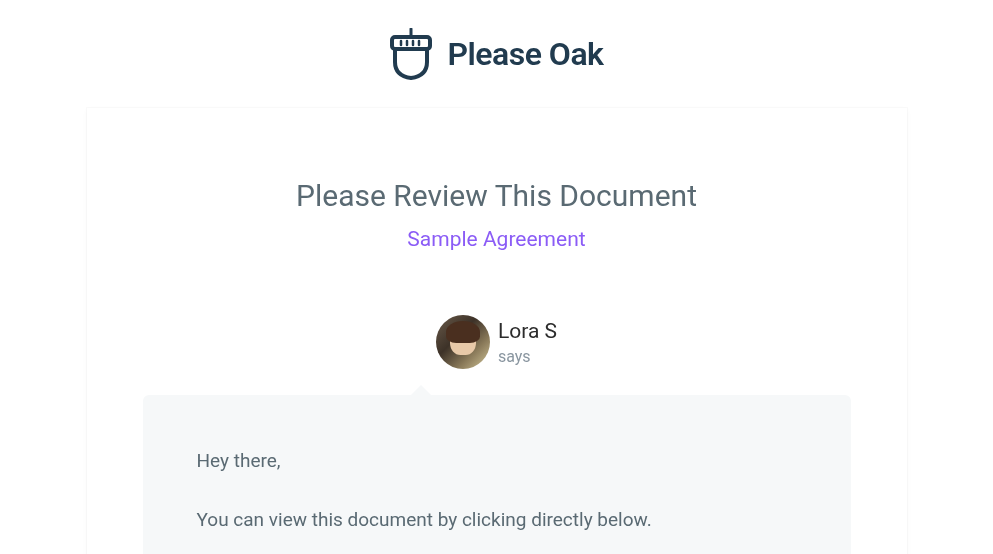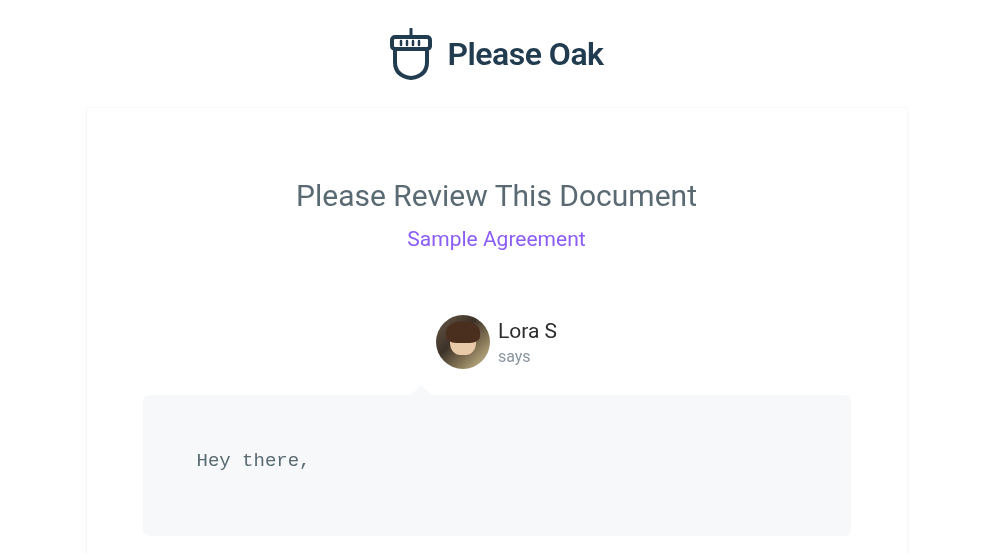--- a/index.html
+++ b/index.html
@@ -131,21 +131,20 @@
       width: 0;
       height: 0;
       border-left: 12px solid transparent;
       border-right: 12px solid transparent;
       border-bottom: 12px solid #f6f8f9;
     }
     .msg-line {
       font-size: 19px;
       color: #5a6a73;
       line-height: 1.5;
-      font-family: Liberation Mono, monospace;
     }
     .msg-line + .msg-line {
       margin-top: 30px;
     }
   </style>
 </head>
 <body>
 
 <div class="page">
 
@@ -173,16 +172,17 @@
     <div class="sender-row">
       <div class="avatar"></div>
       <div class="sender-text">
         <span class="sender-name">Lora S</span>
         <span class="sender-says">says</span>
       </div>
     </div>
 
     <div class="message-card">
       <p class="msg-line">Hey there,</p>
+      <p class="msg-line">You can view this document by clicking directly below.</p>
     </div>
   </div>
 
 </div>
 
 </body></html>

